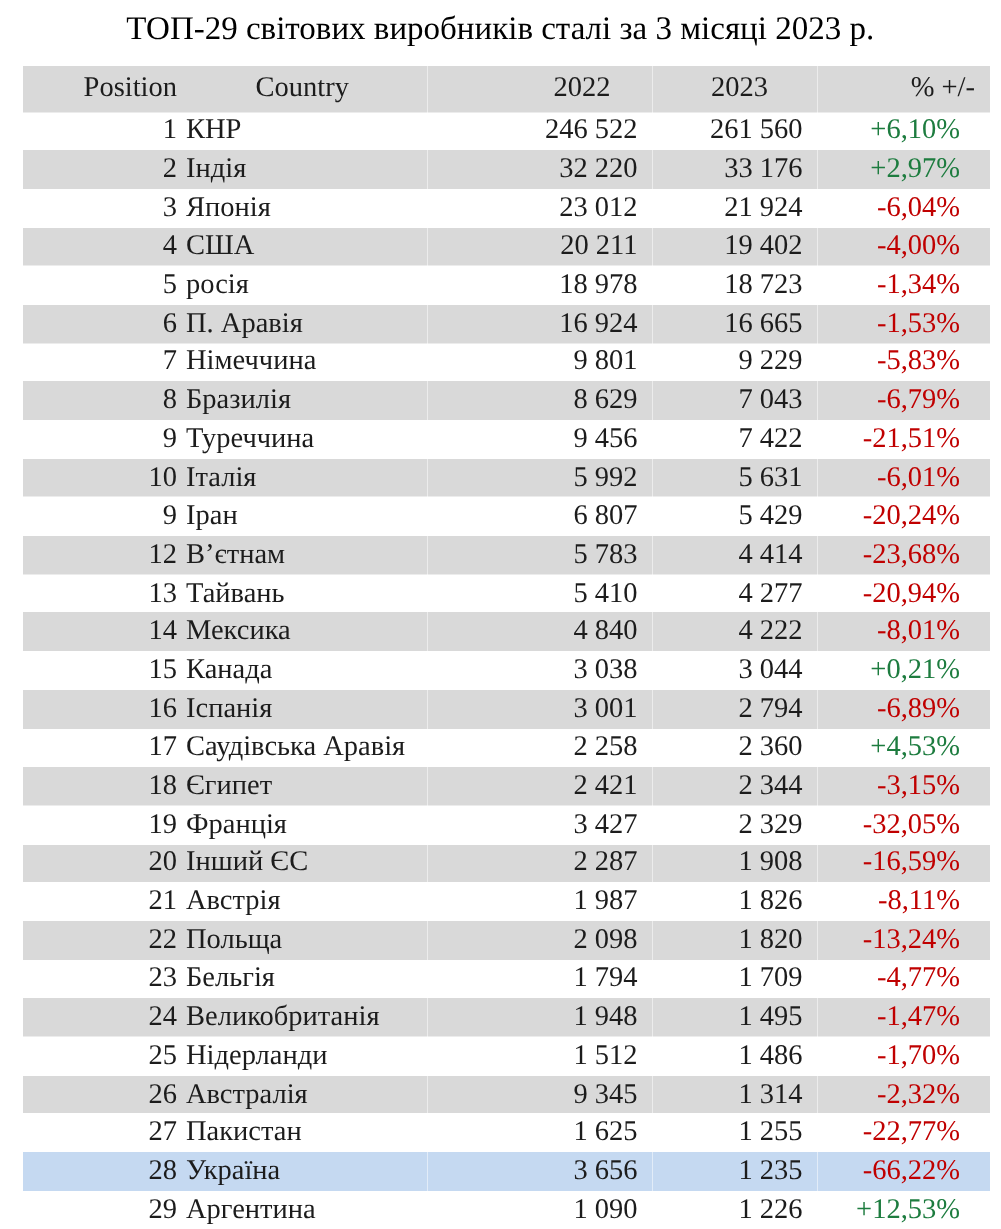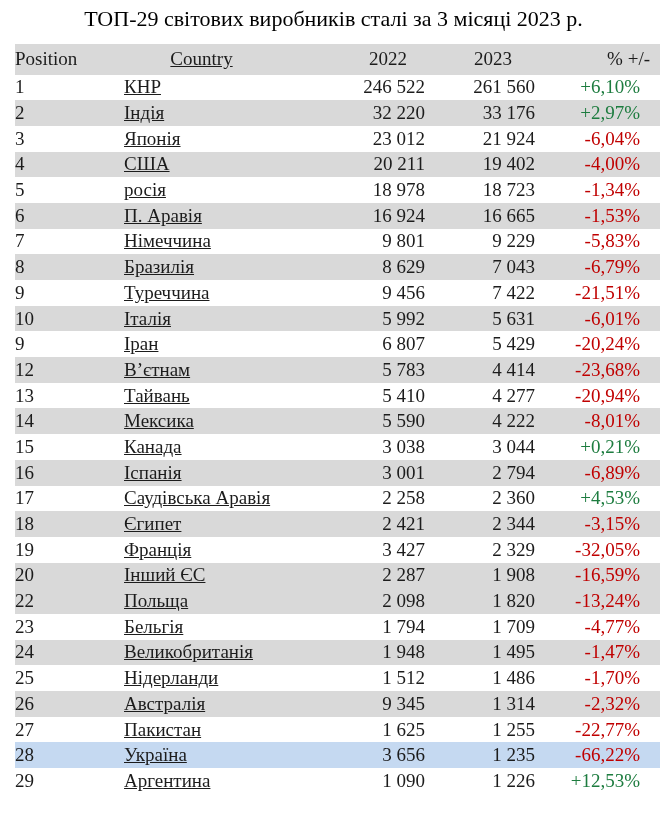--- a/index.html
+++ b/index.html
@@ -39,22 +39,22 @@
     font-size: 19px;
     font-weight: normal;
     white-space: nowrap;
     overflow: hidden;
   }
   table.steel thead tr { height: 30.5px; background: var(--header_bg); }
   table.steel tbody tr { height: 25.7px; }
   table.steel tbody tr.stripe { background: var(--stripe_bg); }
   table.steel tbody tr.hl { background: var(--highlight_bg); }
 
-  .col-pos     { text-align: left; margin-left: 20px; }
-  .col-country { text-align: left; padding-left: 6px; text-decoration: underline; }
+  .col-pos     { text-align: right; margin-left: 20px; }
+  .col-country { text-align: left; padding-left: 6px; }
   th.col-country { text-align: center; padding-left: 0; }
   .col-num     { text-align: right; }
   td.pad22     { padding-right: 10px; }
   th.pad22     { padding-right: 28px; }
   td.pad23     { padding-right: 10px; }
   th.pad23     { padding-right: 33px; }
   .col-pct     { text-align: right; }
   td.col-pct   { padding-right: 20px; }
   th.col-pct   { padding-right: 10px; }
   td.up   { color: var(--positive); }
@@ -171,21 +171,21 @@
         <tr>
           <td class="col-pos">13</td>
           <td class="col-country">Тайвань</td>
           <td class="col-num pad22">5 410</td>
           <td class="col-num pad23">4 277</td>
           <td class="col-pct down">-20,94%</td>
         </tr>
         <tr class="stripe">
           <td class="col-pos">14</td>
           <td class="col-country">Мексика</td>
-          <td class="col-num pad22">5 590</td>
+          <td class="col-num pad22">4 840</td>
           <td class="col-num pad23">4 222</td>
           <td class="col-pct down">-8,01%</td>
         </tr>
         <tr>
           <td class="col-pos">15</td>
           <td class="col-country">Канада</td>
           <td class="col-num pad22">3 038</td>
           <td class="col-num pad23">3 044</td>
           <td class="col-pct up">+0,21%</td>
         </tr>
@@ -216,20 +216,27 @@
           <td class="col-num pad22">3 427</td>
           <td class="col-num pad23">2 329</td>
           <td class="col-pct down">-32,05%</td>
         </tr>
         <tr class="stripe">
           <td class="col-pos">20</td>
           <td class="col-country">Інший ЄС</td>
           <td class="col-num pad22">2 287</td>
           <td class="col-num pad23">1 908</td>
           <td class="col-pct down">-16,59%</td>
+        </tr>
+        <tr>
+          <td class="col-pos">21</td>
+          <td class="col-country">Австрія</td>
+          <td class="col-num pad22">1 987</td>
+          <td class="col-num pad23">1 826</td>
+          <td class="col-pct down">-8,11%</td>
         </tr>
         <tr class="stripe">
           <td class="col-pos">22</td>
           <td class="col-country">Польща</td>
           <td class="col-num pad22">2 098</td>
           <td class="col-num pad23">1 820</td>
           <td class="col-pct down">-13,24%</td>
         </tr>
         <tr>
           <td class="col-pos">23</td>

